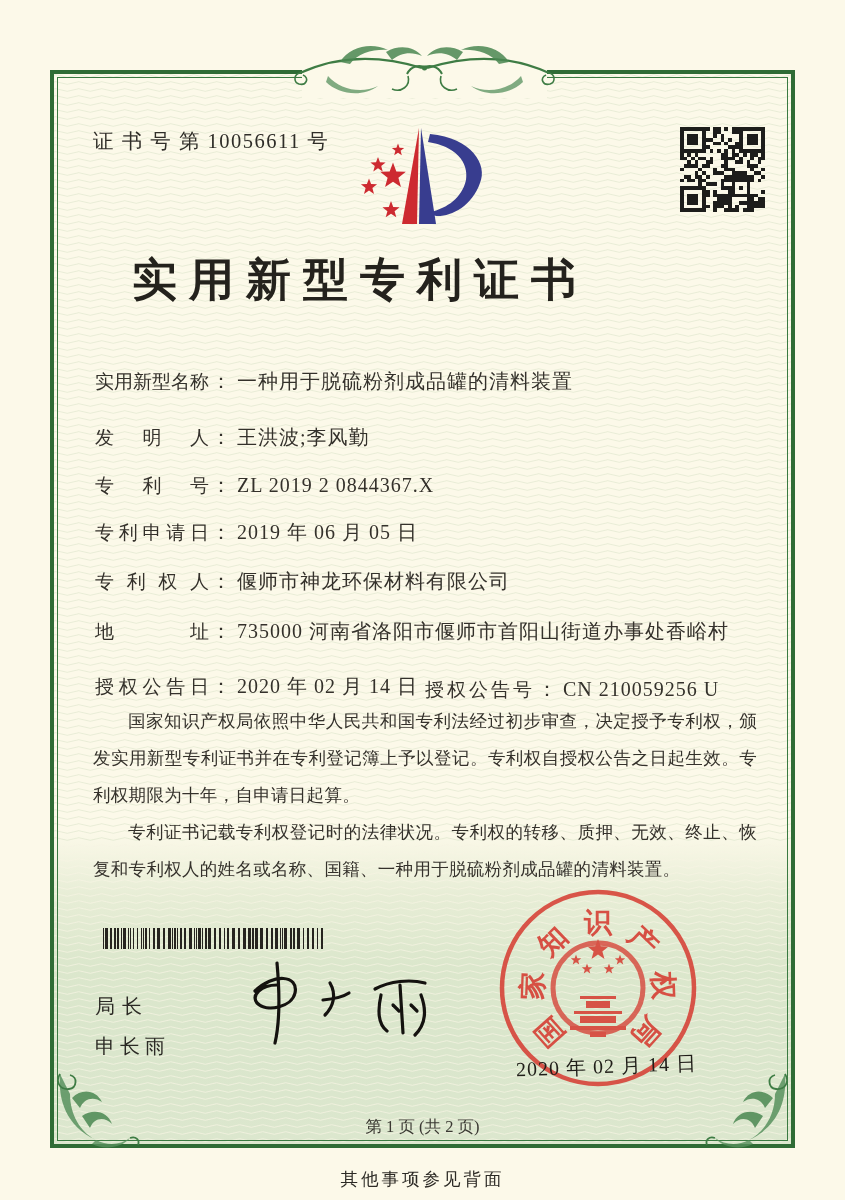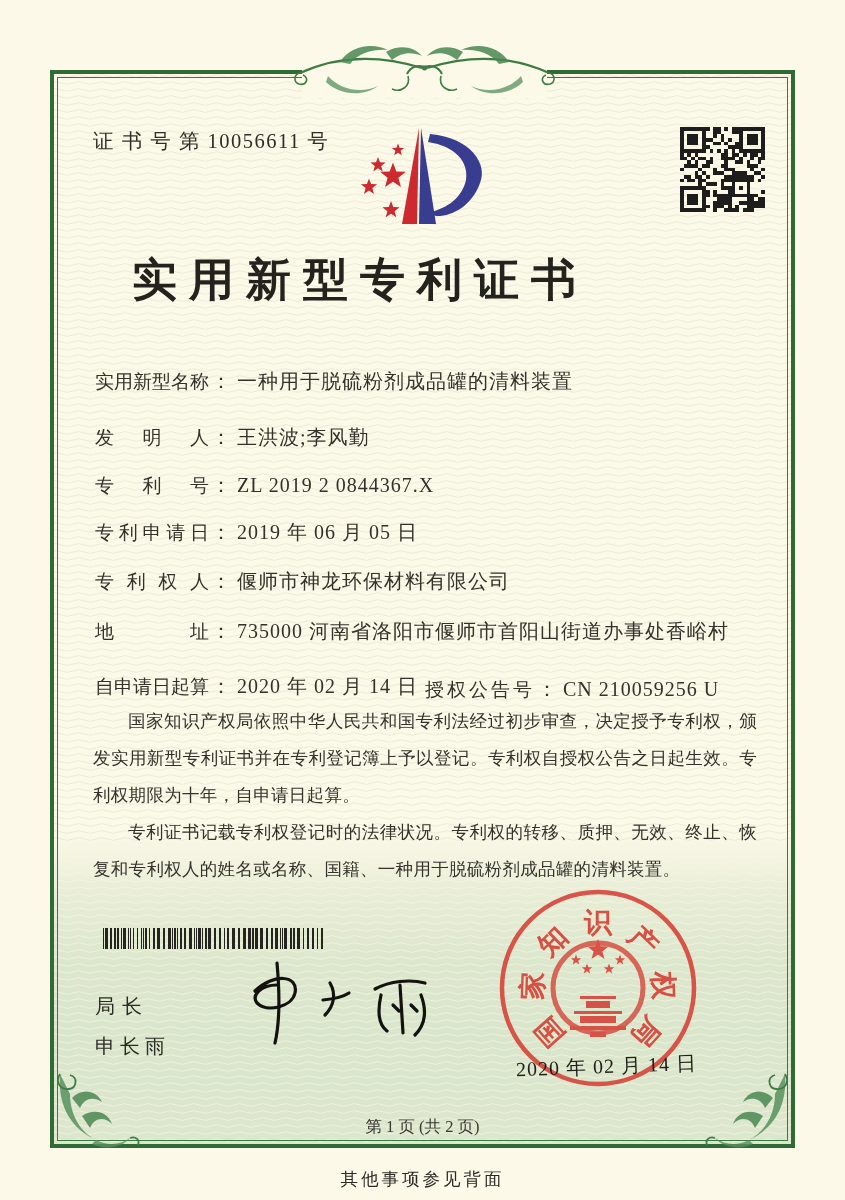--- a/index.html
+++ b/index.html
@@ -592,21 +592,21 @@
   <div class="row" style="top:519px">
     <span class="lbl">专利申请日</span><span class="colon">：</span><span class="val">2019 年 06 月 05 日</span>
   </div>
   <div class="row" style="top:568px">
     <span class="lbl">专利权人</span><span class="colon">：</span><span class="val">偃师市神龙环保材料有限公司</span>
   </div>
   <div class="row" style="top:618px">
     <span class="lbl">地址</span><span class="colon">：</span><span class="val">735000 河南省洛阳市偃师市首阳山街道办事处香峪村</span>
   </div>
   <div class="row" style="top:673px;width:660px">
-    <span class="lbl">自申请日起算</span><span class="colon">：</span><span class="val">2020 年 02 月 14 日</span>
+    <span class="lbl">授权公告日</span><span class="colon">：</span><span class="val">2020 年 02 月 14 日</span>
     <span class="pair2">
       <span class="lbl2">授权公告号</span><span class="colon">：</span><span class="val">CN 210059256 U</span>
     </span>
   </div>
 
   <div class="paras">
     <p>国家知识产权局依照中华人民共和国专利法经过初步审查，决定授予专利权，颁发实用新型专利证书并在专利登记簿上予以登记。专利权自授权公告之日起生效。专利权期限为十年，自申请日起算。</p>
     <p>专利证书记载专利权登记时的法律状况。专利权的转移、质押、无效、终止、恢复和专利权人的姓名或名称、国籍、一种用于脱硫粉剂成品罐的清料装置。</p>
   </div>
 

